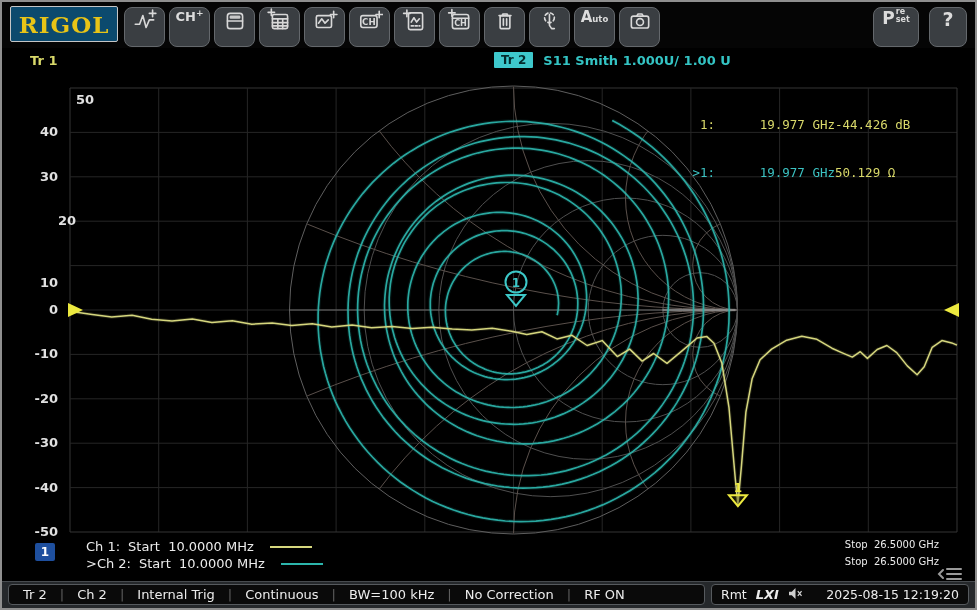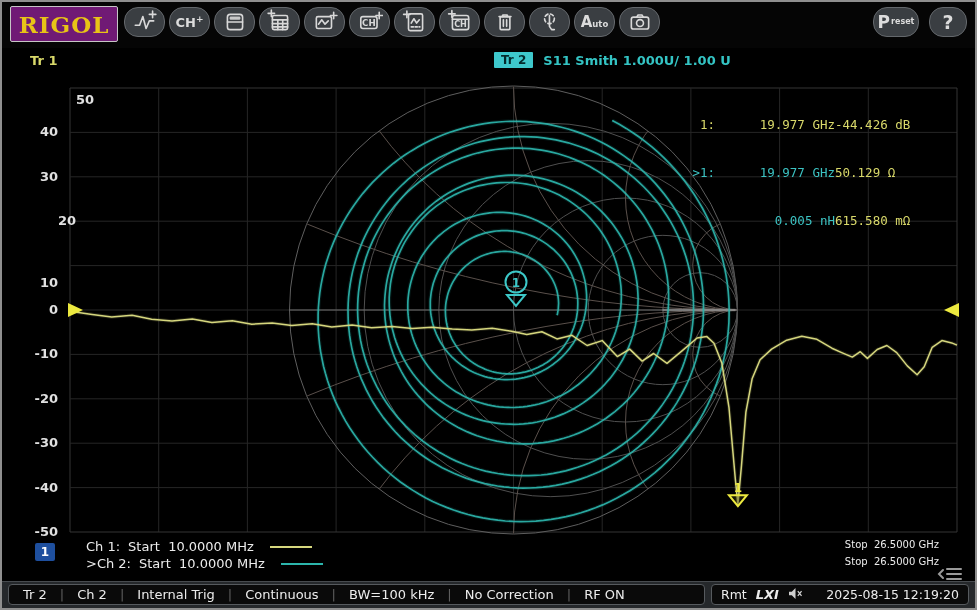--- a/index.html
+++ b/index.html
@@ -1,32 +1,32 @@
 <!DOCTYPE html>
 <html><head>
 <meta charset="utf-8">
 <style>
   html,body{margin:0;padding:0;background:#1a1a1a;}
   .screen{position:relative;width:977px;height:610px;background:#000;border:2px solid #8f8f8f;
           box-sizing:border-box;overflow:hidden;font-family:"DejaVu Sans",sans-serif;}
   
   .toolbar{position:absolute;top:0;left:0;width:100%;height:46px;background:#050505;z-index:3;}
-  .logo{position:absolute;left:8px;top:4px;width:106px;height:34px;background:#701a75;
+  .logo{position:absolute;left:8px;top:4px;width:106px;height:34px;background:#0c4a6e;
         border:1px solid #c6c6c6;border-radius:2px;color:#e8c417;
         font-family:"DejaVu Serif",serif;font-weight:bold;font-size:23px;letter-spacing:1px;
         display:flex;align-items:center;justify-content:center;}
   .tb-row{position:absolute;left:122px;top:5px;display:flex;gap:4px;}
-  .tb-btn{width:41px;height:30px;background:#3a3e42;border:1px solid #64686c;border-radius:14px;
-          color:#dcdcdc;display:flex;align-items:center;justify-content:center;box-sizing:border-box;}
+  .tb-btn{width:41px;height:40px;background:#3a3e42;border:1px solid #64686c;border-radius:8px;
+          color:#dcdcdc;display:flex;justify-content:center;box-sizing:border-box;}
   .g-text{font-size:13px;font-weight:bold;color:#dcdcdc;white-space:nowrap;}
   .g-text sup{font-size:9px;}
   .tb-right{position:absolute;right:8px;top:5px;display:flex;gap:10px;}
   .preset-btn{width:46px;gap:1px;}
   .p-big{font-size:17px;font-weight:bold;}
-  .p-col{display:flex;font-size:8px;line-height:8px;font-weight:bold;}
+  .p-col{display:flex;flex-direction:column;font-size:8px;line-height:8px;font-weight:bold;}
   .help-btn{width:38px;font-size:19px;font-weight:bold;}
   
   .tr1-group{position:absolute;top:51px;left:28px;display:flex;gap:16px;color:#d9d96a;
              font-size:13px;font-weight:bold;white-space:pre;z-index:3;}
   .tr2-group{position:absolute;top:50px;left:492px;display:flex;gap:10px;align-items:center;
              color:#34c4c4;font-size:13px;font-weight:bold;white-space:pre;z-index:3;}
   .badge-tr2{background:#3ec8cc;color:#032a2c;font-weight:bold;padding:1px 7px;font-size:12px;
              border-radius:1px;}
   
   .marker-table{position:absolute;top:83px;right:14px;font-family:"DejaVu Sans Mono",monospace;
@@ -231,25 +231,20 @@
     <div class="mrow">
       <span class="mlabel yellow">1:</span>
       <span class="mfreq yellow">19.977 GHz</span>
       <span class="mval yellow">-44.426 dB</span>
     </div>
     <div class="mrow">
       <span class="mlabel cyan">&gt;1:</span>
       <span class="mfreq cyan">19.977 GHz</span>
       <span class="mval yellow">50.129 Ω</span>
     </div>
-    <div class="mrow">
-      <span class="mlabel cyan"></span>
-      <span class="mfreq cyan">0.005 nH</span>
-      <span class="mval yellow">615.580 mΩ</span>
-    </div>
   </div>
 
   <div id="yticks">
       <div class="ytick" style="top: 90px; padding-left: 36px;">50</div>
       <div class="ytick" style="top: 122.4px;">40</div>
       <div class="ytick" style="top: 166.8px;">30</div>
       <div class="ytick" style="top: 211.2px; padding-left: 18px;">20</div>
       <div class="ytick" style="top: 273px;">10</div>
       <div class="ytick" style="top: 300px;">0</div>
       <div class="ytick" style="top: 344.4px;">-10</div>

